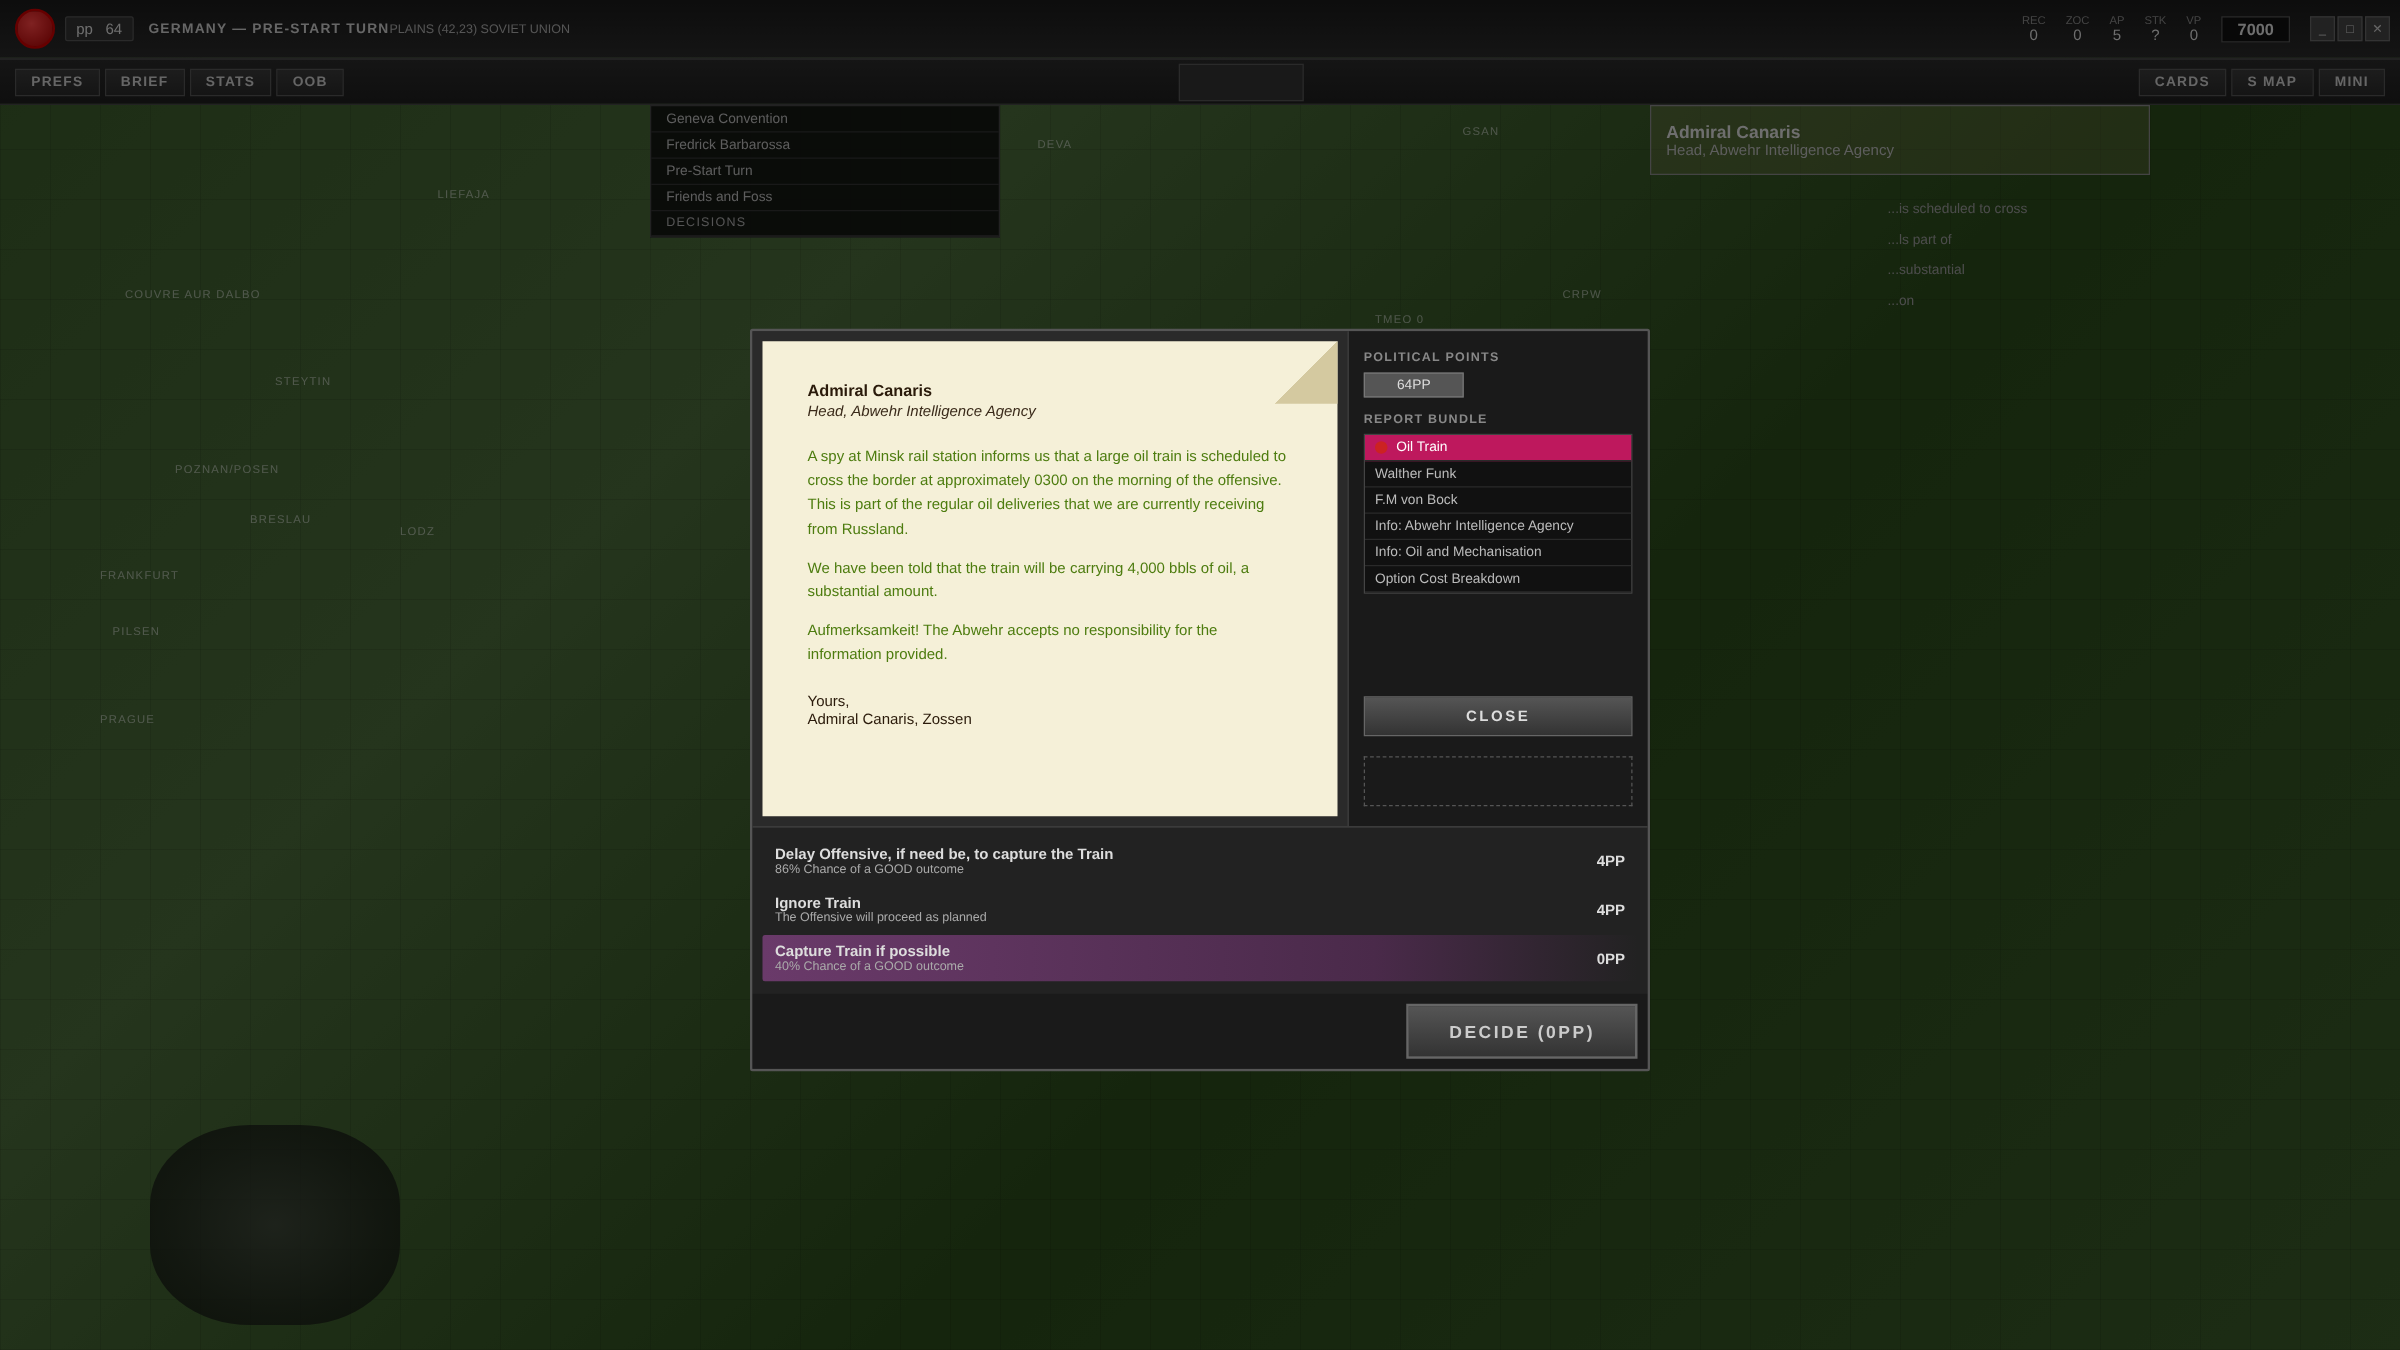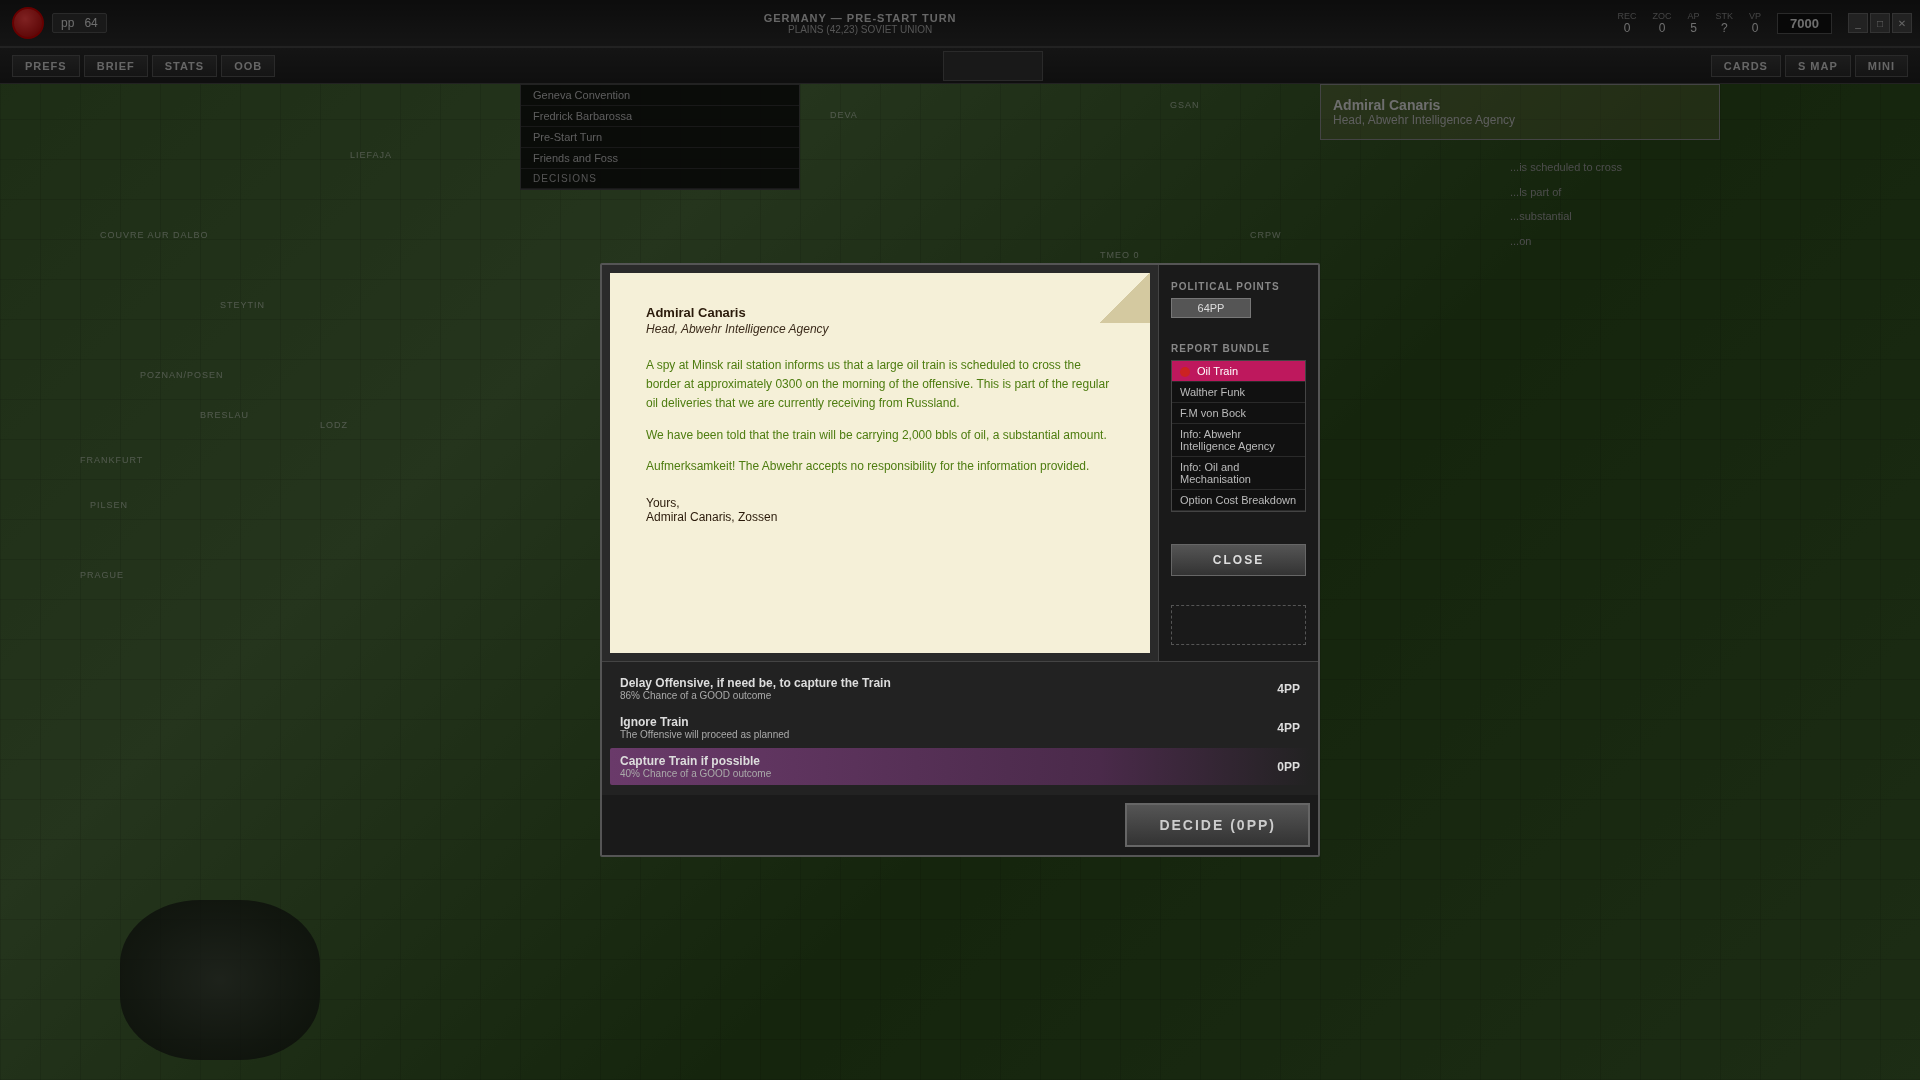--- a/index.html
+++ b/index.html
@@ -53,21 +53,20 @@
       font-size: 12px;
       background: #333;
       border: 1px solid #555;
       padding: 2px 8px;
       border-radius: 2px;
     }
 
     .center-info {
       flex: 1;
       display: flex;
-      flex-direction: column;
       align-items: center;
     }
 
     .country-turn {
       color: #ccc;
       font-size: 11px;
       font-weight: bold;
       letter-spacing: 1px;
     }
 
@@ -258,26 +257,26 @@
     }
 
     .letter-signature {
       font-size: 12px;
       color: #2a1a0a;
       margin-top: 20px;
     }
 
     
     .dialog-right {
-      width: 160px;
+      width: 240px;
       background: #1a1a1a;
       padding: 16px 12px;
       display: flex;
       flex-direction: column;
-      gap: 25px;
+      gap: 12px;
       border-left: 1px solid #444;
     }
 
     .section-label {
       color: #888;
       font-size: 10px;
       letter-spacing: 1px;
       font-weight: bold;
       margin-bottom: 6px;
     }
@@ -543,21 +542,21 @@
     <div class="dialog-main">
 
       <div class="letter-section">
         <div class="letter-paper">
           <div class="letter-corner"></div>
 
           <div class="letter-from">Admiral Canaris</div>
           <div class="letter-title">Head, Abwehr Intelligence Agency</div>
 
           <p class="letter-body">A spy at Minsk rail station informs us that a large oil train is scheduled to cross the border at approximately 0300 on the morning of the offensive. This is part of the regular oil deliveries that we are currently receiving from Russland.</p>
-          <p class="letter-body">We have been told that the train will be carrying 2,000 bbls of oil, a substantial amount.</p>
+          <p class="letter-body">We have been told that the train will be carrying 4,000 bbls of oil, a substantial amount.</p>
           <p class="letter-body">Aufmerksamkeit! The Abwehr accepts no responsibility for the information provided.</p>
 
           <div class="letter-signature">
             <div>Yours,</div>
             <div>Admiral Canaris, Zossen</div>
           </div>
         </div>
       </div>
 
       <div class="dialog-right">

